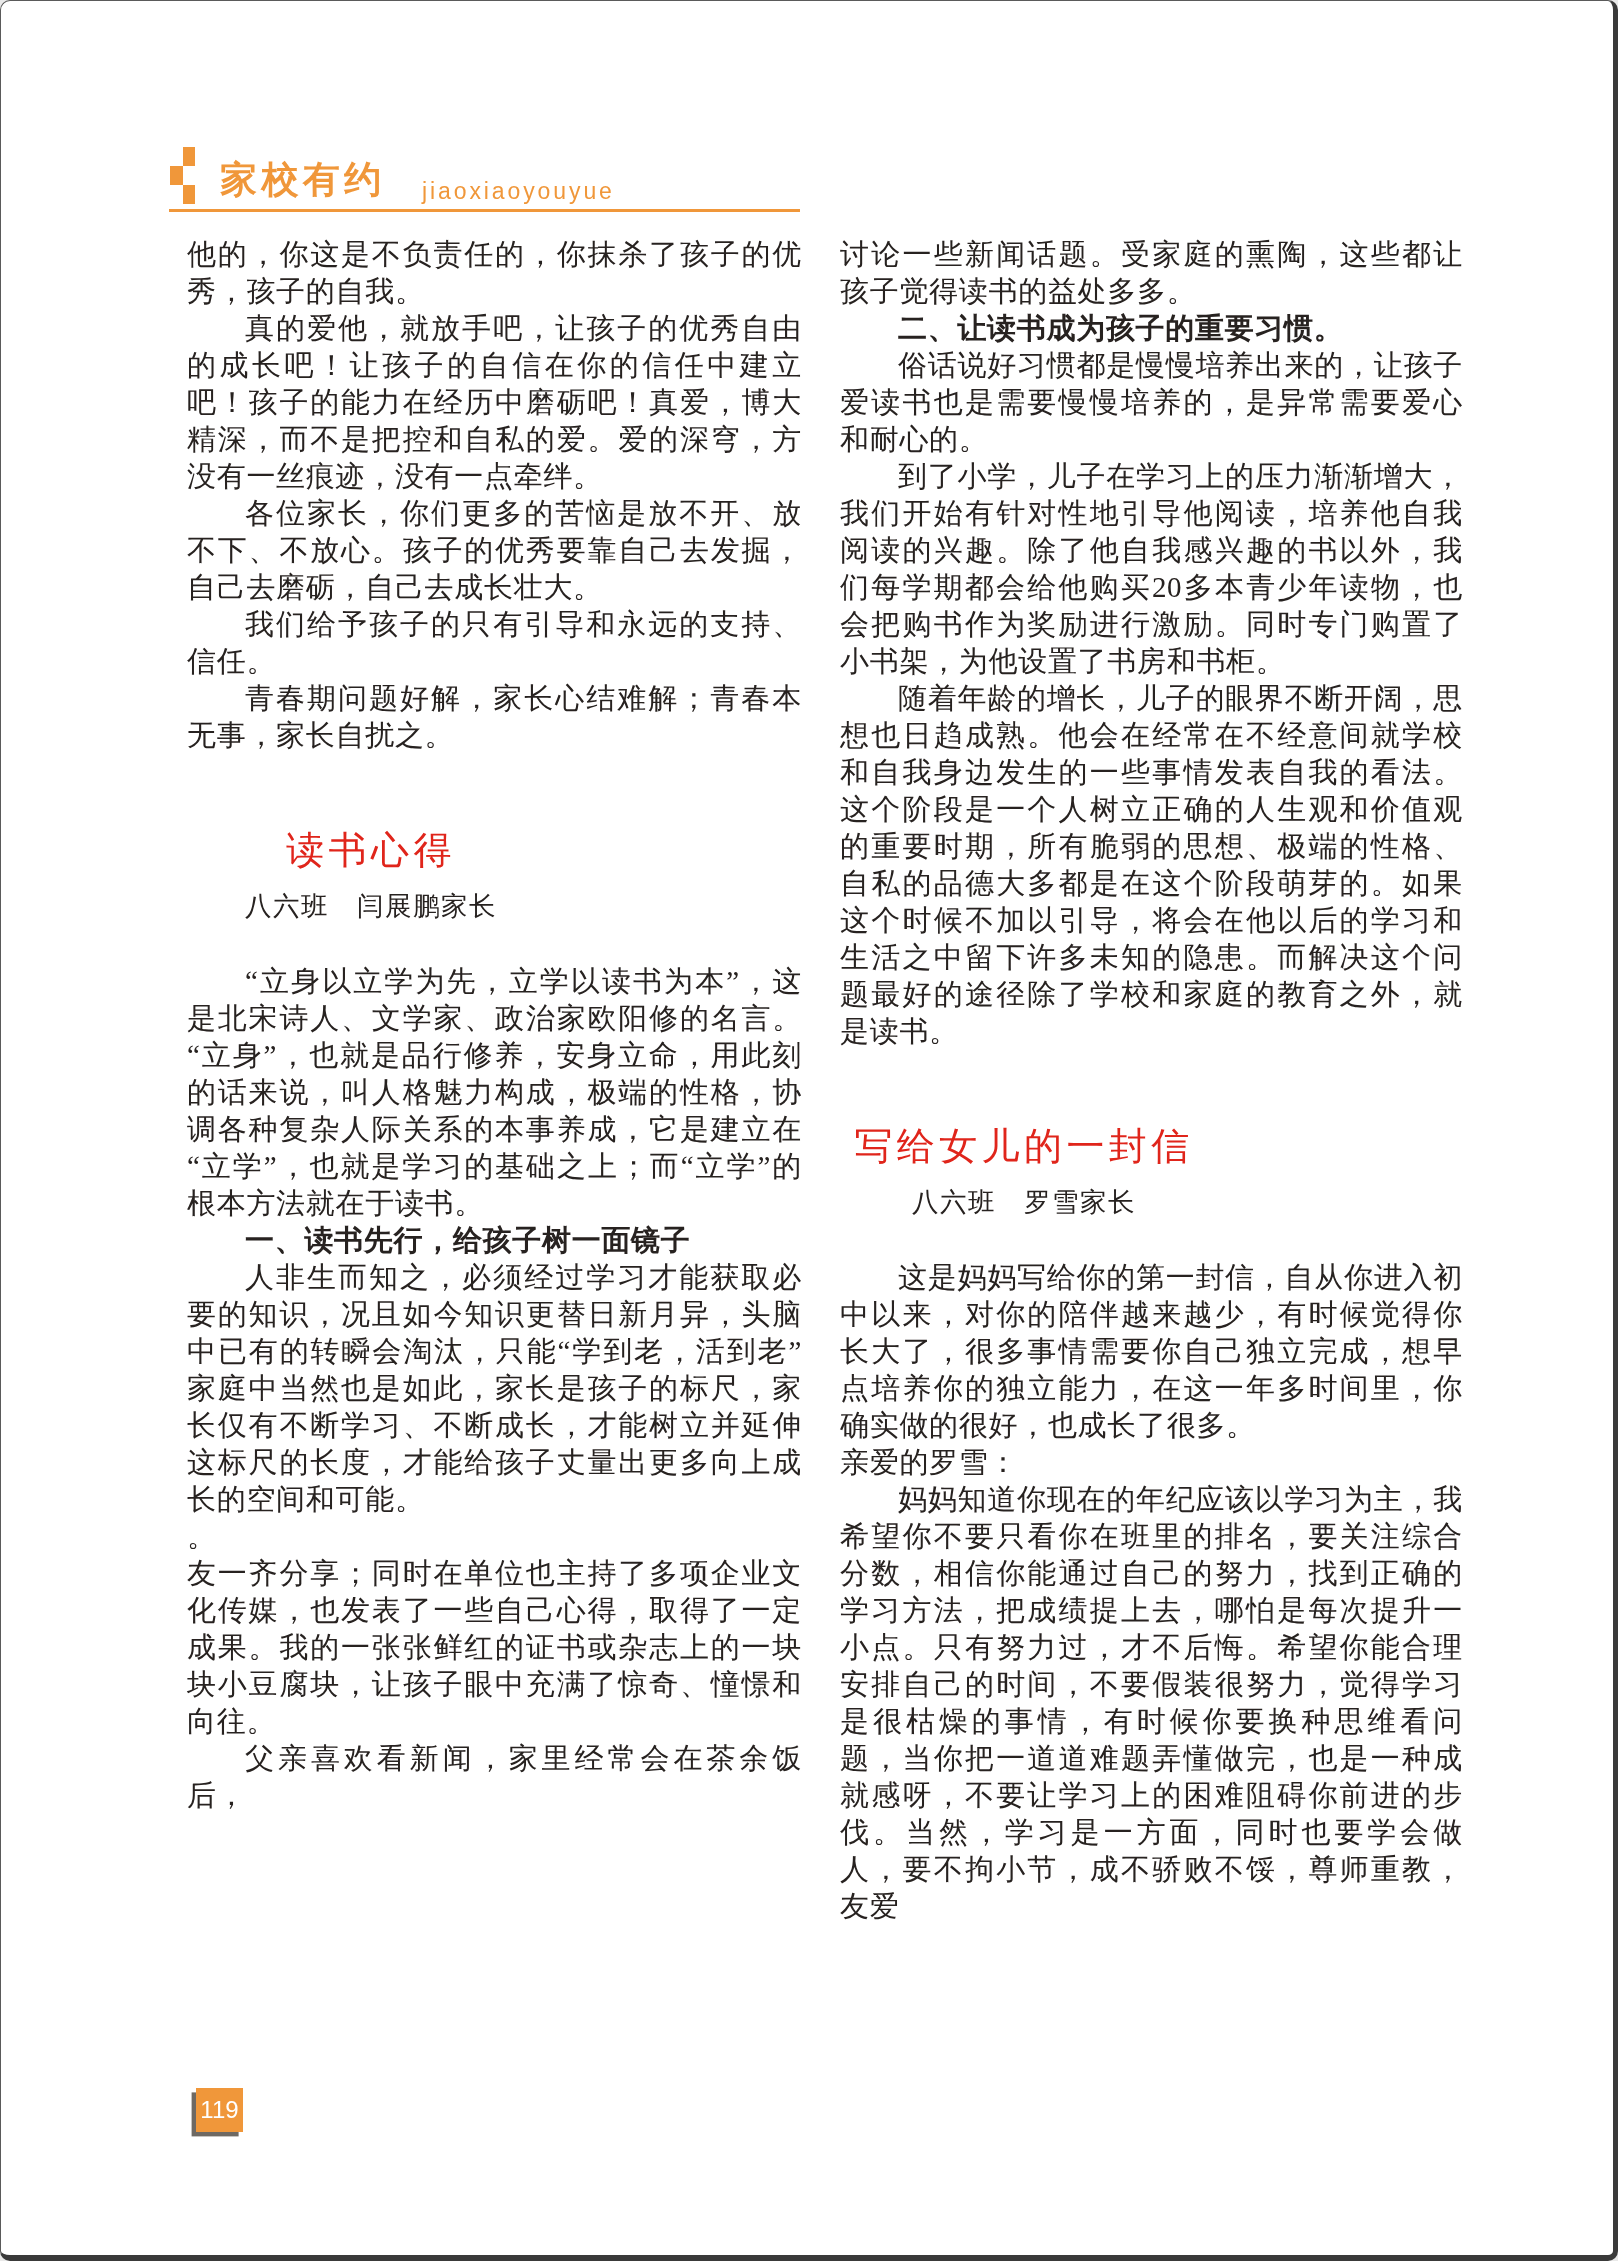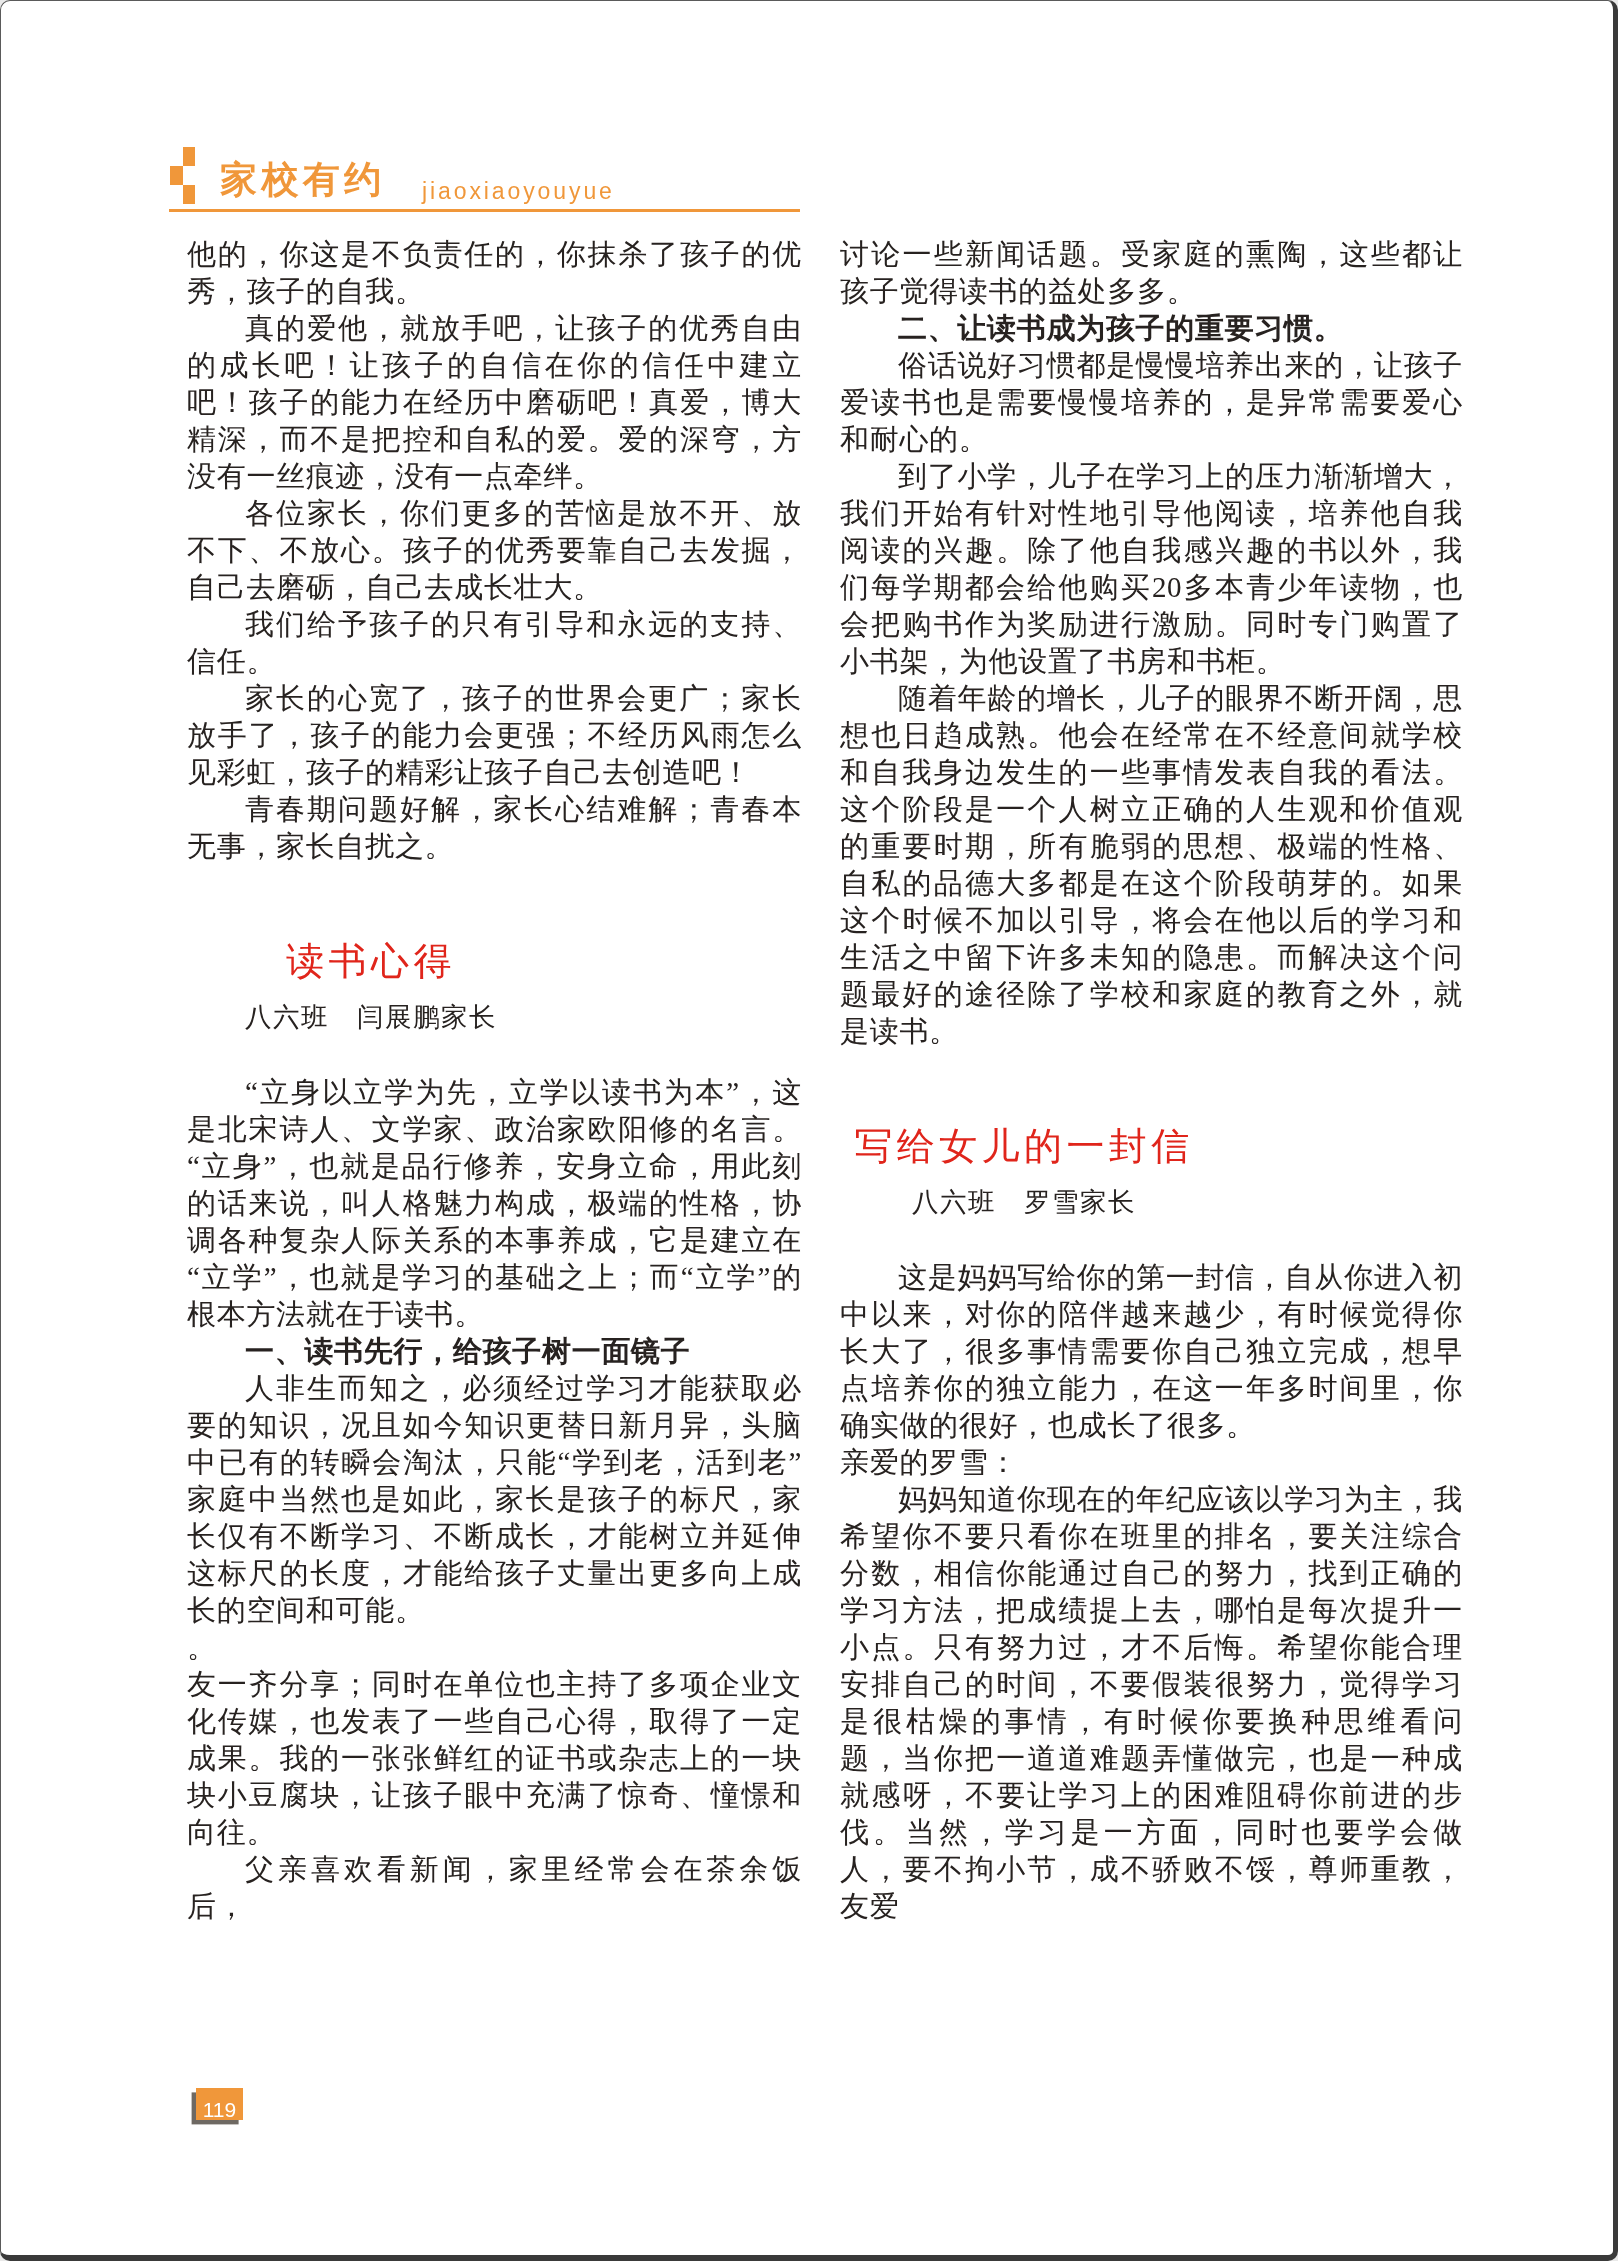--- a/index.html
+++ b/index.html
@@ -69,26 +69,26 @@
   .byline{
     width:368px;
     margin:0 0 40px 0;
     text-align:center;
     font-size:26.5px;line-height:34px;
     text-indent:0;letter-spacing:1.5px;
   }
   
   .page-num{
     position:absolute;left:195px;top:2087px;
-    width:47px;height:32px;
+    width:47px;height:44px;
     background:var(--accent);
     box-shadow:-4.4px 4.4px 0 var(--shadow);
     color:#ffffff;
     font-family:"Liberation Sans","DejaVu Sans",sans-serif;
-    font-size:21px;line-height:44px;text-align:center;
+    font-size:24px;line-height:44px;text-align:center;
   }
 </style>
 </head>
 <body>
 
 <div class="page">
 
   <div class="masthead">
     <div class="logo">
       <div class="sq s1"></div>
@@ -98,21 +98,20 @@
     <div class="masthead-title">家校有约</div>
     <div class="masthead-pinyin">jiaoxiaoyouyue</div>
     <div class="masthead-rule"></div>
   </div>
 
   <div id="col-left" class="col col-left">
       <div class="para noindent">他的，你这是不负责任的，你抹杀了孩子的优秀，孩子的自我。</div>
       <div class="para">真的爱他，就放手吧，让孩子的优秀自由的成长吧！让孩子的自信在你的信任中建立吧！孩子的能力在经历中磨砺吧！真爱，博大精深，而不是把控和自私的爱。爱的深穹，方没有一丝痕迹，没有一点牵绊。</div>
       <div class="para">各位家长，你们更多的苦恼是放不开、放不下、不放心。孩子的优秀要靠自己去发掘，自己去磨砺，自己去成长壮大。</div>
       <div class="para">我们给予孩子的只有引导和永远的支持、信任。</div>
-      <div class="para">家长的心宽了，孩子的世界会更广；家长放手了，孩子的能力会更强；不经历风雨怎么见彩虹，孩子的精彩让孩子自己去创造吧！</div>
       <div class="para">青春期问题好解，家长心结难解；青春本无事，家长自扰之。</div>
       <div class="sec-title">读书心得</div>
       <div class="byline">八六班　闫展鹏家长</div>
       <div class="para">“立身以立学为先，立学以读书为本”，这是北宋诗人、文学家、政治家欧阳修的名言。“立身”，也就是品行修养，安身立命，用此刻的话来说，叫人格魅力构成，极端的性格，协调各种复杂人际关系的本事养成，它是建立在“立学”，也就是学习的基础之上；而“立学”的根本方法就在于读书。</div>
       <div class="para subhead">一、读书先行，给孩子树一面镜子</div>
       <div class="para">人非生而知之，必须经过学习才能获取必要的知识，况且如今知识更替日新月异，头脑中已有的转瞬会淘汰，只能“学到老，活到老”家庭中当然也是如此，家长是孩子的标尺，家长仅有不断学习、不断成长，才能树立并延伸这标尺的长度，才能给孩子丈量出更多向上成长的空间和可能。</div>
       <div class="para stray">。</div>
       <div class="para noindent">友一齐分享；同时在单位也主持了多项企业文化传媒，也发表了一些自己心得，取得了一定成果。我的一张张鲜红的证书或杂志上的一块块小豆腐块，让孩子眼中充满了惊奇、憧憬和向往。</div>
       <div class="para">父亲喜欢看新闻，家里经常会在茶余饭后，</div>
     </div>

